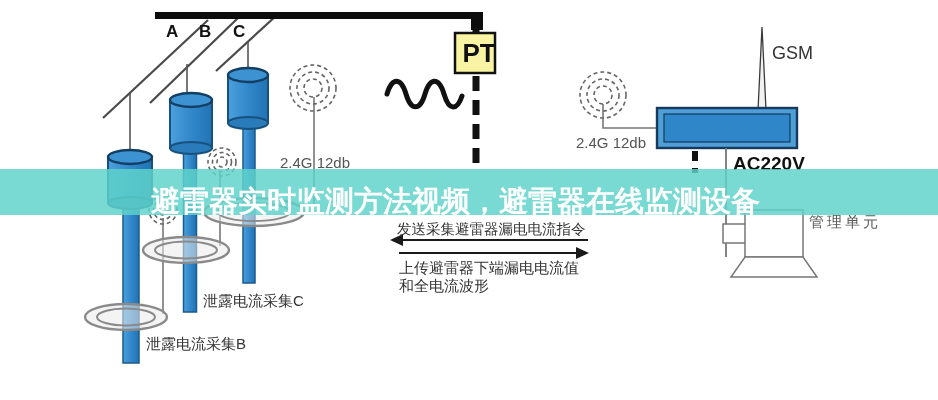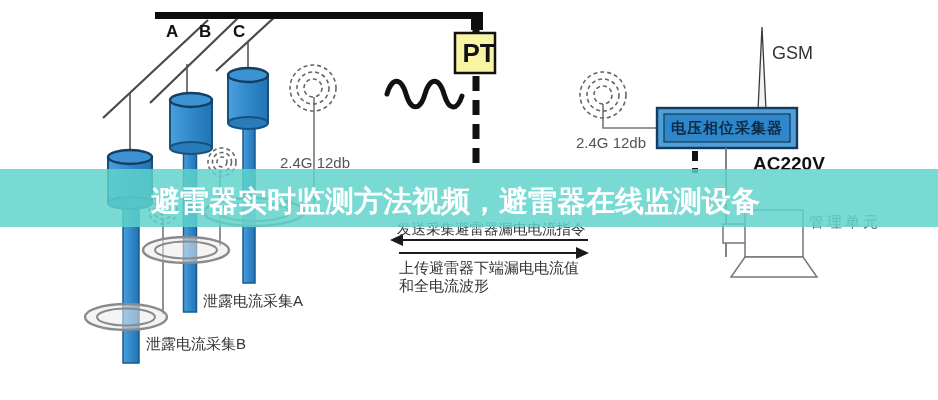--- a/index.html
+++ b/index.html
@@ -15,21 +15,21 @@
     position:absolute;left:455px;top:33px;width:48px;height:40px;z-index:2;
     display:flex;align-items:center;justify-content:center;
     font-size:26px;font-weight:600;color:#111;
   }
   .collector-label{
     position:absolute;left:657px;top:108px;width:140px;height:40px;z-index:2;
     display:flex;align-items:center;justify-content:center;
     font-size:15px;font-weight:bold;color:#0b2b4a;letter-spacing:1px;
   }
   .banner{
-    position:absolute;left:0;top:169px;width:938px;height:58px;z-index:3;
+    position:absolute;left:0;top:169px;width:938px;height:46px;z-index:3;
     background:rgba(95,211,203,0.84);
   }
   .banner-title{
     position:absolute;left:151px;top:13px;z-index:4;
     font-size:29px;font-weight:800;color:#ffffff;letter-spacing:0px;white-space:nowrap;
   }
 </style>
 </head>
 <body>
 
@@ -162,29 +162,28 @@
   <div class="lbl phase" style="left:166px;top:22px;">A</div>
   <div class="lbl phase" style="left:199px;top:22px;">B</div>
   <div class="lbl phase" style="left:233px;top:22px;">C</div>
 
   <div class="pt-box-label">PT</div>
 
   <div class="lbl gray" style="left:280px;top:154px;font-size:15px;">2.4G 12db</div>
   <div class="lbl gray" style="left:576px;top:134px;font-size:15px;">2.4G 12db</div>
   <div class="lbl" style="left:772px;top:43px;font-size:18px;color:#333;">GSM</div>
 
-  <div class="collector-label">电压相位采集器</div>
 
-  <div class="lbl" style="left:733px;top:153px;font-size:19px;font-weight:600;color:#111;margin-left:20px;">AC220V</div>
+  <div class="lbl" style="left:733px;top:153px;font-size:19px;font-weight:600;color:#111;">AC220V</div>
   <div class="lbl" style="left:809px;top:213px;font-size:15px;color:#5a5a5a;letter-spacing:3px;">管理单元</div>
 
   <div class="lbl" style="left:397px;top:220px;font-size:14.5px;font-weight:500;">发送采集避雷器漏电电流指令</div>
   <div class="lbl" style="left:399px;top:259px;font-size:15px;font-weight:500;">上传避雷器下端漏电电流值</div>
   <div class="lbl" style="left:399px;top:277px;font-size:15px;font-weight:500;">和全电流波形</div>
 
-  <div class="lbl" style="left:203px;top:292px;font-size:15px;">泄露电流采集A</div>
+  <div class="lbl" style="left:203px;top:292px;font-size:15px;">泄露电流采集C</div>
   <div class="lbl" style="left:146px;top:335px;font-size:15px;">泄露电流采集B</div>
 
   <div class="banner">
     <div class="banner-title">避雷器实时监测方法视频，避雷器在线监测设备</div>
   </div>
 
 </div>
 
 </body></html>

